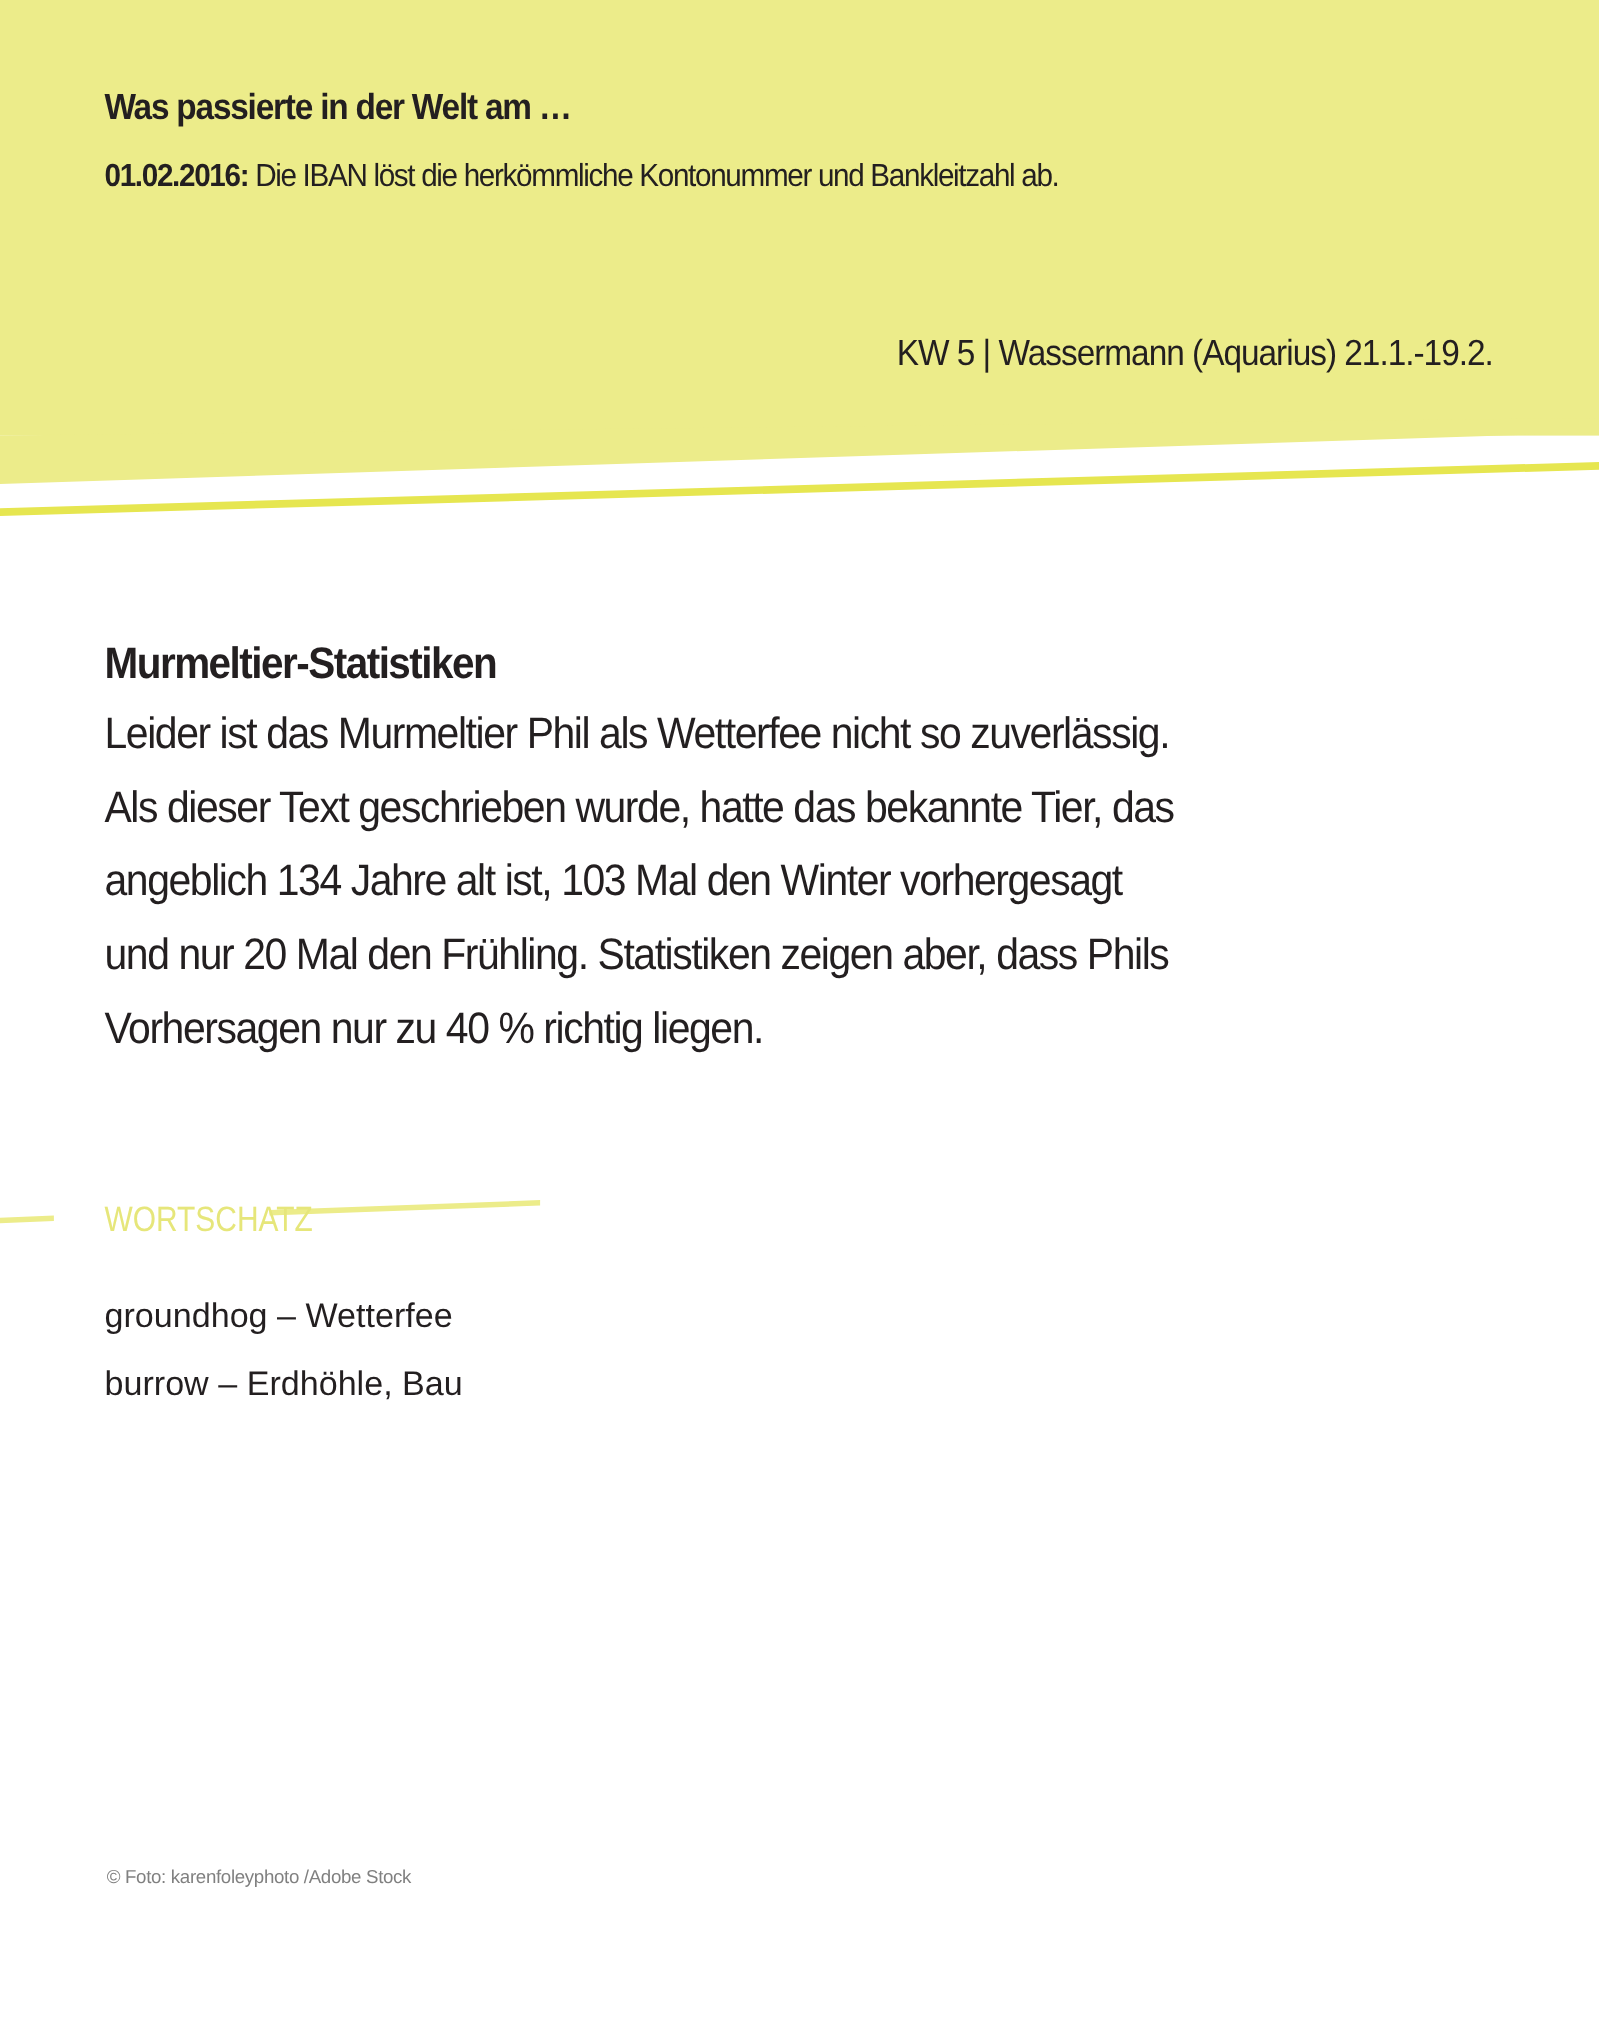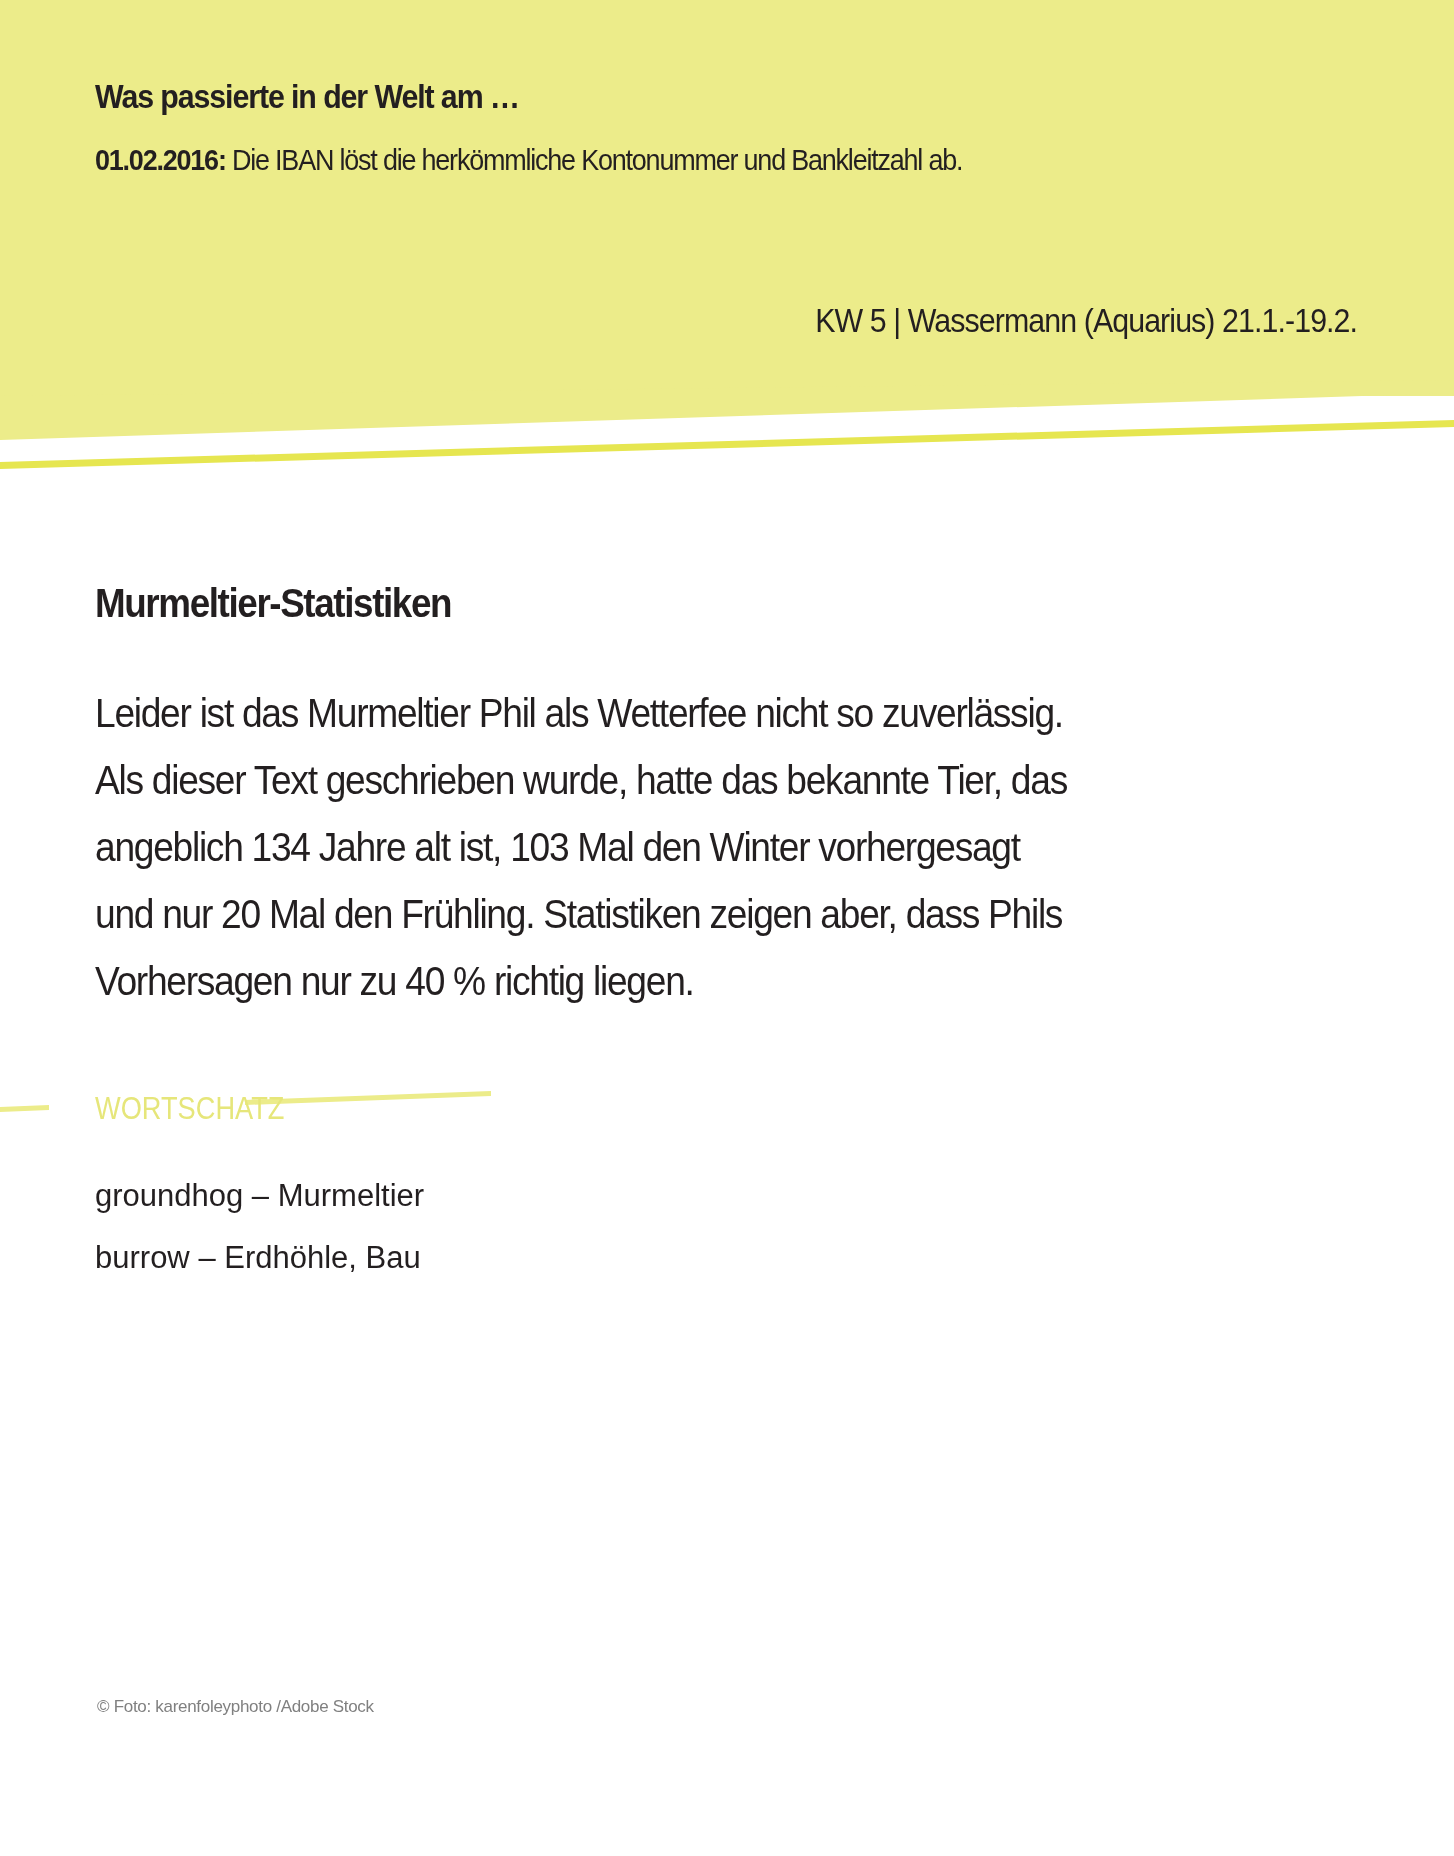--- a/index.html
+++ b/index.html
@@ -28,21 +28,21 @@
     position: absolute; right: 97px; top: 302px; margin: 0;
     font-size: 33px; letter-spacing: -1px; white-space: nowrap;
     transform: scaleX(0.92); transform-origin: right top;
   }
   .article-title {
     position: absolute; left: 95px; top: 581px; margin: 0;
     font-size: 40px; font-weight: bold; letter-spacing: -1.5px;
     transform: scaleX(0.92); transform-origin: left top; white-space: nowrap;
   }
   .article-body {
-    position: absolute; left: 95px; top: 680px; width: 1320px; margin: 0;
+    position: absolute; left: 95px; top: 634px; width: 1320px; margin: 0;
     font-size: 40px; line-height: 67px; letter-spacing: -1.4px;
   }
   .article-body span { display: block; white-space: nowrap; transform: scaleX(0.93); transform-origin: left top; }
   .vocab-head { position: absolute; left: 0; top: 1085px; width: 750px; height: 60px; }
   .vocab-label {
     position: absolute; left: 95px; top: 1090px; margin: 0;
     font-size: 32px; color: #e6e67a; letter-spacing: 0px;
     transform: scaleX(0.85); transform-origin: left top; white-space: nowrap;
   }
   .vocab-list { position: absolute; left: 95px; top: 1172px; margin: 0; padding: 0; list-style: none; }
@@ -76,17 +76,17 @@
   <span>Vorhersagen nur zu 40 % richtig liegen.</span>
 </div>
 
 <svg class="vocab-head" viewBox="0 0 750 60" width="750" height="60">
   <polygon points="0,22 49,20 49,25 0,27" fill="#ecec8a"></polygon>
   <polygon points="245,15 491,6 491,11 245,20" fill="#ecec8a"></polygon>
 </svg>
 <p class="vocab-label">WORTSCHATZ</p>
 
 <ul class="vocab-list">
-  <li><span class="en">groundhog</span><span class="sep"> – </span><span>Murmeltier</span></li>
+  <li><span class="en">groundhog</span><span class="sep"> – </span><span>Wetterfee</span></li>
   <li><span class="en">burrow</span><span class="sep"> – </span><span>Erdhöhle, Bau</span></li>
 </ul>
 
 <p class="credit">© Foto: karenfoleyphoto /Adobe Stock</p>
 
 </body></html>

